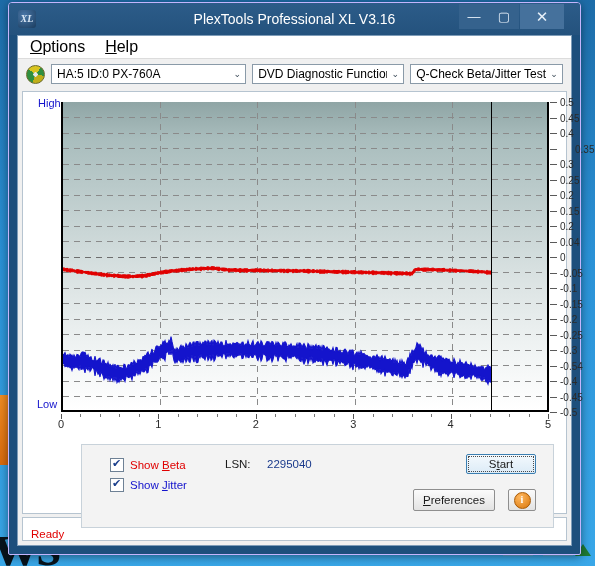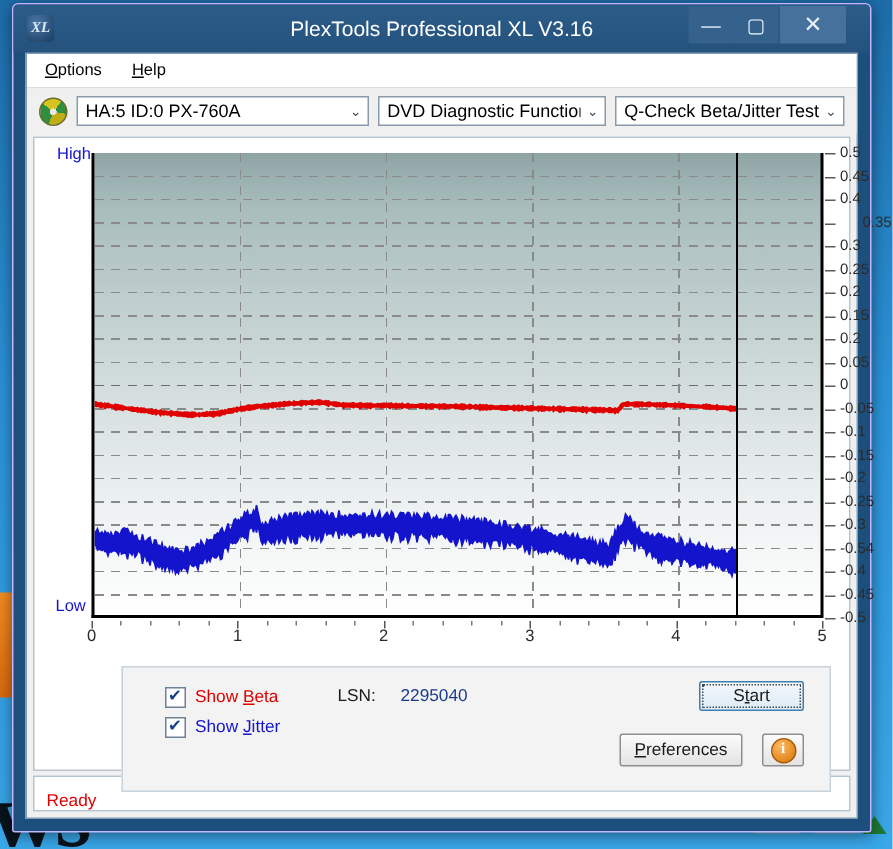--- a/index.html
+++ b/index.html
@@ -140,21 +140,21 @@
   #menubar {
     height: 22px;
     background: #ffffff;
     border-bottom: 1px solid #dcdcdc;
     display: flex;
     align-items: center;
     padding-left: 12px;
     gap: 20px;
     flex: 0 0 22px;
   }
-  .menu-item { font-size: 11px; color: #000; }
+  .menu-item { font-size: 16px; color: #000; }
   .menu-item u { text-decoration: underline; }
 
   
   #toolbar {
     height: 30px;
     flex: 0 0 30px;
     background: #f0f0f0;
     display: flex;
     align-items: center;
     padding: 0 8px;
@@ -504,21 +504,21 @@
             <div class="ytick" style="top: 72px; text-align: center;">0.3</div>
             <div class="ytickmark" style="top: 87.5px;"></div>
             <div class="ytick" style="top: 87.5px;">0.25</div>
             <div class="ytickmark" style="top: 103px;"></div>
             <div class="ytick" style="top: 103px;">0.2</div>
             <div class="ytickmark" style="top: 118.5px;"></div>
             <div class="ytick" style="top: 118.5px;">0.15</div>
             <div class="ytickmark" style="top: 134px;"></div>
             <div class="ytick" style="top: 134px;">0.2</div>
             <div class="ytickmark" style="top: 149.5px;"></div>
-            <div class="ytick" style="top: 149.5px;">0.05</div>
+            <div class="ytick" style="top: 149.5px;">0.04</div>
             <div class="ytickmark" style="top: 165px;"></div>
             <div class="ytick" style="top: 165px;">0</div>
             <div class="ytickmark" style="top: 180.5px;"></div>
             <div class="ytick" style="top: 180.5px;">-0.05</div>
             <div class="ytickmark" style="top: 196px;"></div>
             <div class="ytick" style="top: 196px;">-0.1</div>
             <div class="ytickmark" style="top: 211.5px;"></div>
             <div class="ytick" style="top: 211.5px;">-0.15</div>
             <div class="ytickmark" style="top: 227px;"></div>
             <div class="ytick" style="top: 227px;">-0.2</div>

